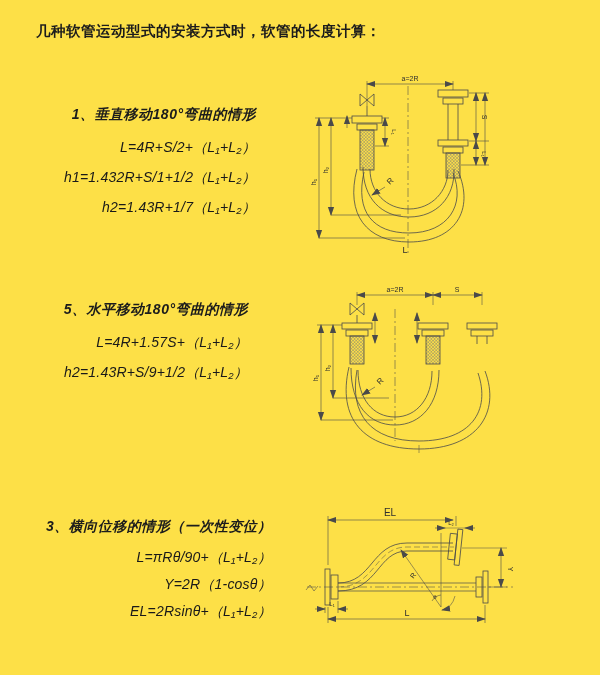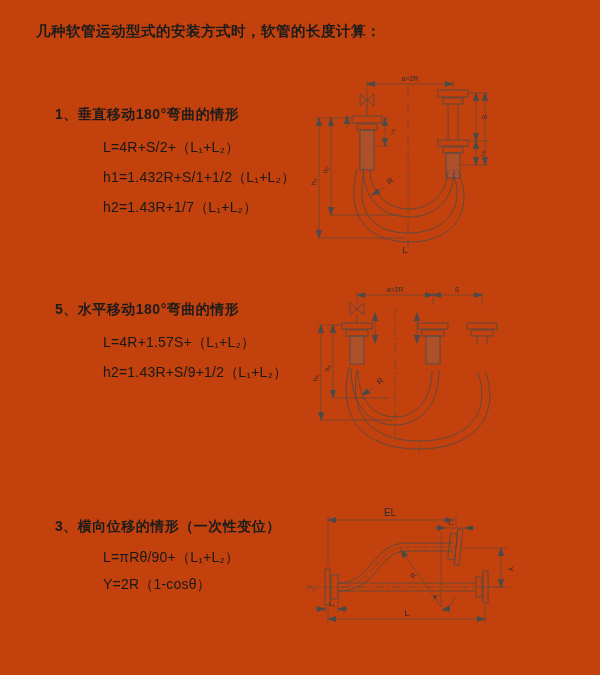--- a/index.html
+++ b/index.html
@@ -1,25 +1,25 @@
 <!DOCTYPE html>
 <html><head>
 <meta charset="utf-8">
 <style>
   html,body{margin:0;padding:0;background:#e8e8e8;}
-  .page{position:relative;width:600px;height:675px;background:#c2410c;overflow:hidden;
-        font-family:"Liberation Sans","DejaVu Sans",sans-serif;color:#1c1c1c;}
+  .page{position:relative;width:600px;height:675px;background:#fde047;overflow:hidden;
+        font-family:"Liberation Sans","DejaVu Sans",sans-serif;color:#1c1c1c;text-align:right;}
   .title{position:absolute;left:36px;top:22px;font-size:14.5px;font-weight:700;letter-spacing:.5px;white-space:nowrap;}
-  .sec{position:absolute;left:55px;}
+  .sec{position:absolute;left:46px;font-style:italic;}
   #sec1{top:106px;}
   #sec2{top:301px;}
   #sec3{top:518px;}
   .sec-heading{font-size:14px;font-weight:700;letter-spacing:.5px;white-space:nowrap;}
   .formulas{margin:8px 0 0 18px;font-size:14px;color:#191919;}
-  .formula{line-height:30px;white-space:nowrap;letter-spacing:.2px;margin-left:30px;}
+  .formula{line-height:30px;white-space:nowrap;letter-spacing:.2px;}
   #sec3 .formula{line-height:27px;}
   .diagram{position:absolute;}
   #d1{left:305px;top:70px;}
   #d2{left:305px;top:283px;}
   #d3{left:295px;top:503px;}
   svg{display:block;}
   svg text{fill:#2e2e2e;stroke:none;font-family:"Liberation Sans","DejaVu Sans",sans-serif;}
 </style>
 </head>
 <body>
@@ -43,20 +43,21 @@
       <div class="formula">L=4R+1.57S+（L₁+L₂）</div>
       <div class="formula">h2=1.43R+S/9+1/2（L₁+L₂）</div>
     </div>
   </div>
 
   <div class="sec" id="sec3">
     <div class="sec-heading">3、横向位移的情形（一次性变位）</div>
     <div class="formulas">
       <div class="formula">L=πRθ/90+（L₁+L₂）</div>
       <div class="formula">Y=2R（1-cosθ）</div>
+      <div class="formula">EL=2Rsinθ+（L₁+L₂）</div>
     </div>
   </div>
 
   <div class="diagram" id="d1">
     <svg width="290" height="195" viewBox="0 0 290 195">
       <defs>
         <marker id="ar" viewBox="0 0 10 10" refX="9" refY="5" markerWidth="9" markerHeight="9" orient="auto-start-reverse" markerUnits="userSpaceOnUse">
           <path d="M0,1.5 L10,5 L0,8.5 z" fill="#4a4a4a"></path>
         </marker>
         <pattern id="hx" width="3.2" height="3.2" patternUnits="userSpaceOnUse">

